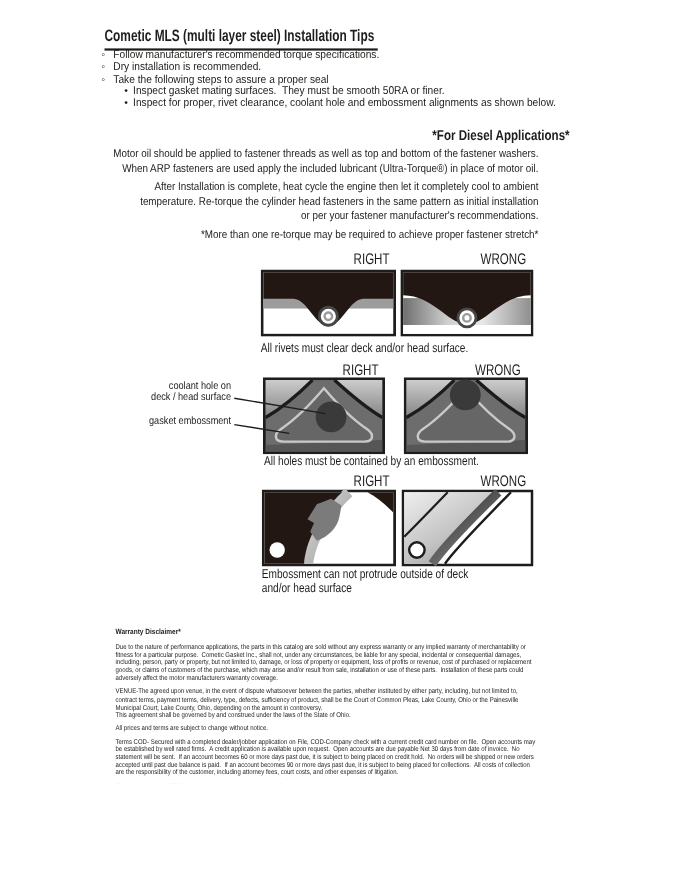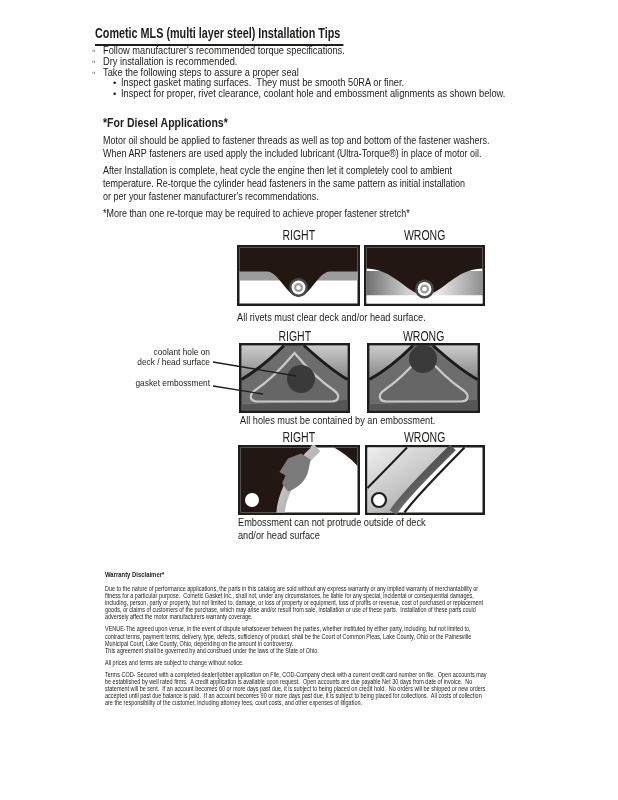--- a/index.html
+++ b/index.html
@@ -14,28 +14,28 @@
 
   
   .bullets{left:92px;top:46px;}
   .b-row{display:flex;align-items:flex-start;height:10.8px;font-size:10.3px;line-height:10.8px;}
   .b-row .marker{width:11px;flex:none;font-size:10px;}
   .b-row.sub{margin-left:21px;}
   .b-row.sub .marker{width:8px;font-size:9.5px;}
   .t90{display:inline-block;transform:scaleX(0.9);transform-origin:0 50%;white-space:pre;}
 
   
-  .diesel{left:103px;top:116px;}
+  .diesel{left:103px;top:116px;text-align:right;}
   .diesel-h{font-size:13px;font-weight:bold;line-height:14px;margin:0 0 5px 0;}
   .cx81{display:inline-block;transform:scaleX(0.81);transform-origin:0 50%;white-space:pre;}
   .diesel-p{font-size:10.3px;line-height:12.6px;margin:0 0 5.2px 0;white-space:pre;
             transform:scaleX(0.87);transform-origin:0 0;}
 
   
-  .fig-label{position:absolute;font-size:14px;line-height:14px;text-align:center;}
+  .fig-label{position:absolute;font-size:14px;line-height:14px;text-align:right;}
   .fig-label span{display:inline-block;transform:scaleX(0.75);transform-origin:50% 50%;white-space:pre;}
   .fig-caption{position:absolute;font-size:11.5px;line-height:13px;white-space:pre;
                transform:scaleX(0.8);transform-origin:0 0;}
   .callout{position:absolute;width:120px;text-align:right;font-size:9.8px;line-height:10.4px;
            white-space:pre;transform:scaleX(0.85);transform-origin:100% 0;}
   svg{display:block;}
 
   
   .disclaimer{left:105px;top:571px;width:440px;}
   .disc-h{font-size:6.8px;line-height:8px;font-weight:bold;margin:0 0 6px 0;white-space:pre;

